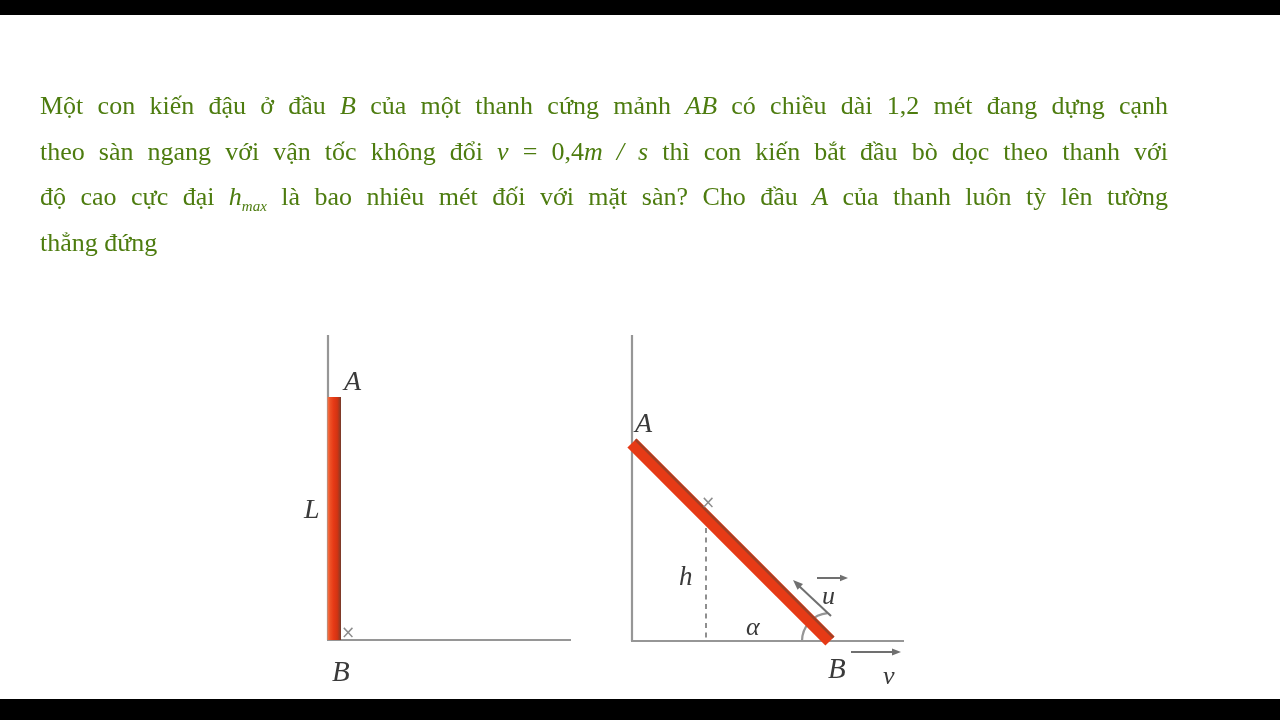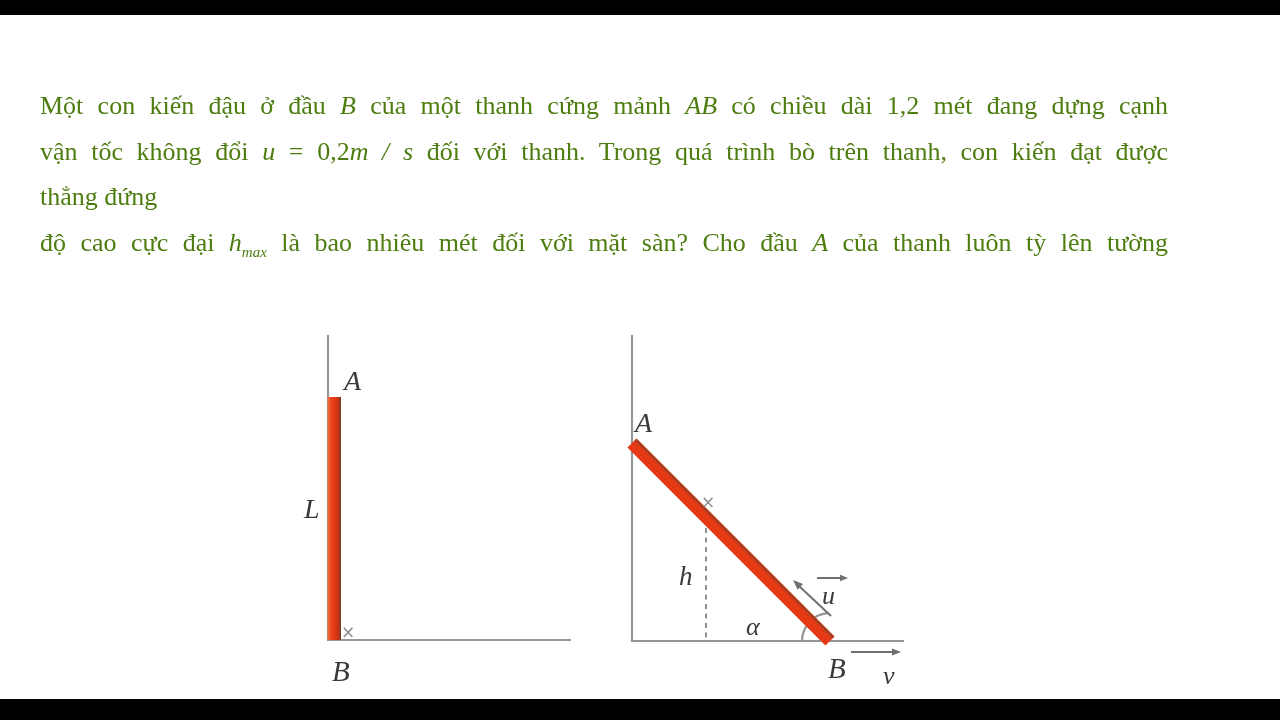--- a/index.html
+++ b/index.html
@@ -34,23 +34,23 @@
   .sarrowhead{fill:#707070;stroke:none;}
 </style>
 </head>
 <body>
 
 <div class="letterbox top"></div>
 <div class="letterbox bottom"></div>
 
 <div id="problem">
   <div class="pline"><span>Một con kiến đậu ở đầu </span><span class="mi">B</span><span> của một thanh cứng mảnh </span><span class="mi">AB</span><span> có chiều dài </span><span>1,2</span><span> mét đang dựng cạnh</span></div>
-  <div class="pline"><span>vận tốc không đổi </span><span class="mi">u</span><span> = 0,2</span><span class="mi">m / s</span><span> đối với thanh. Trong quá trình bò trên thanh, con kiến đạt được</span></div>
+  <div class="pline"><span>theo sàn ngang với vận tốc không đổi </span><span class="mi">v</span><span> = 0,4</span><span class="mi">m / s</span><span> thì con kiến bắt đầu bò dọc theo thanh với</span></div>
+  <div class="pline"><span>độ cao cực đại </span><span class="mi">h</span><span class="msub">max</span><span> là bao nhiêu mét đối với mặt sàn? Cho đầu </span><span class="mi">A</span><span> của thanh luôn tỳ lên tường</span></div>
   <div class="pline last"><span>thẳng đứng</span></div>
-  <div class="pline"><span>độ cao cực đại </span><span class="mi">h</span><span class="msub">max</span><span> là bao nhiêu mét đối với mặt sàn? Cho đầu </span><span class="mi">A</span><span> của thanh luôn tỳ lên tường</span></div>
 </div>
 
 <svg id="fig-left" class="fig" width="300" height="360" viewBox="0 0 300 360">
   <defs>
     <linearGradient id="rodGrad" x1="0" y1="0" x2="1" y2="0">
       <stop offset="0" stop-color="#f47a4c"></stop>
       <stop offset="0.18" stop-color="#ee5227"></stop>
       <stop offset="0.45" stop-color="#e63a16"></stop>
       <stop offset="0.72" stop-color="#d33312"></stop>
       <stop offset="0.9" stop-color="#9c3a22"></stop>

